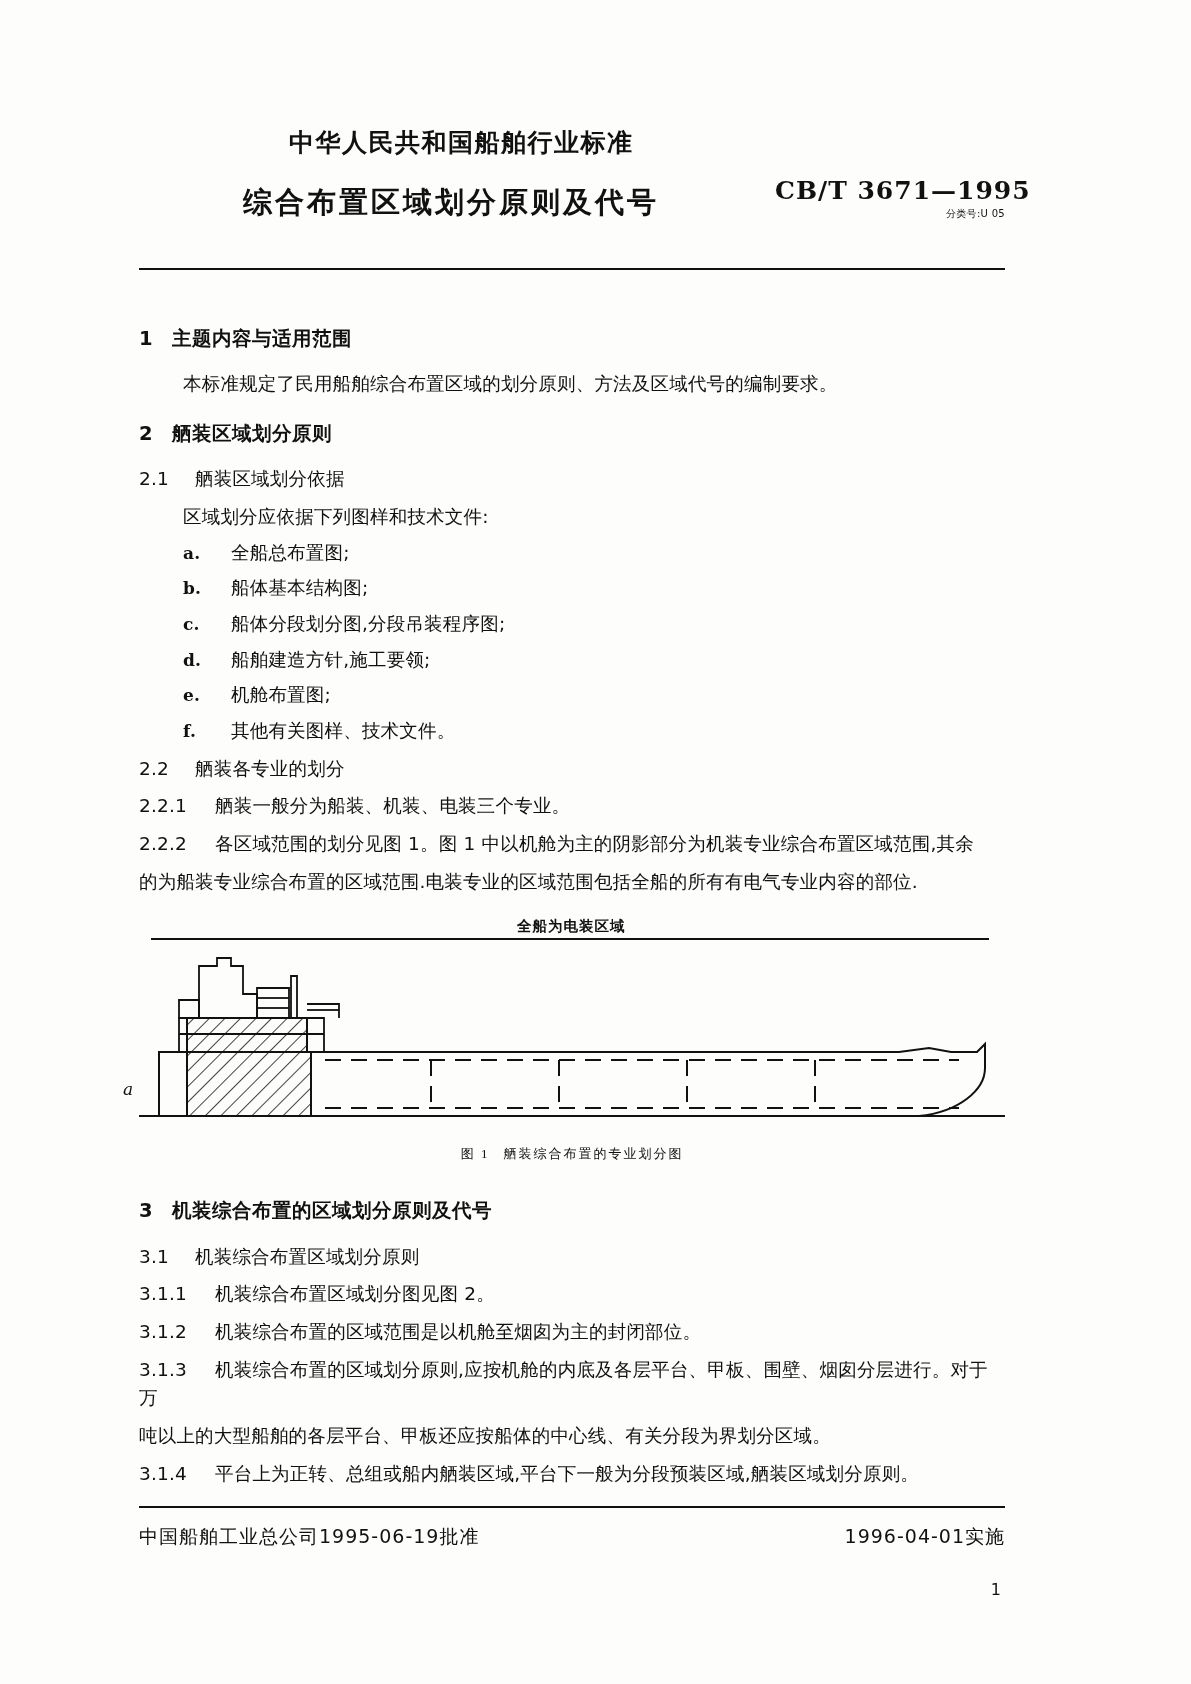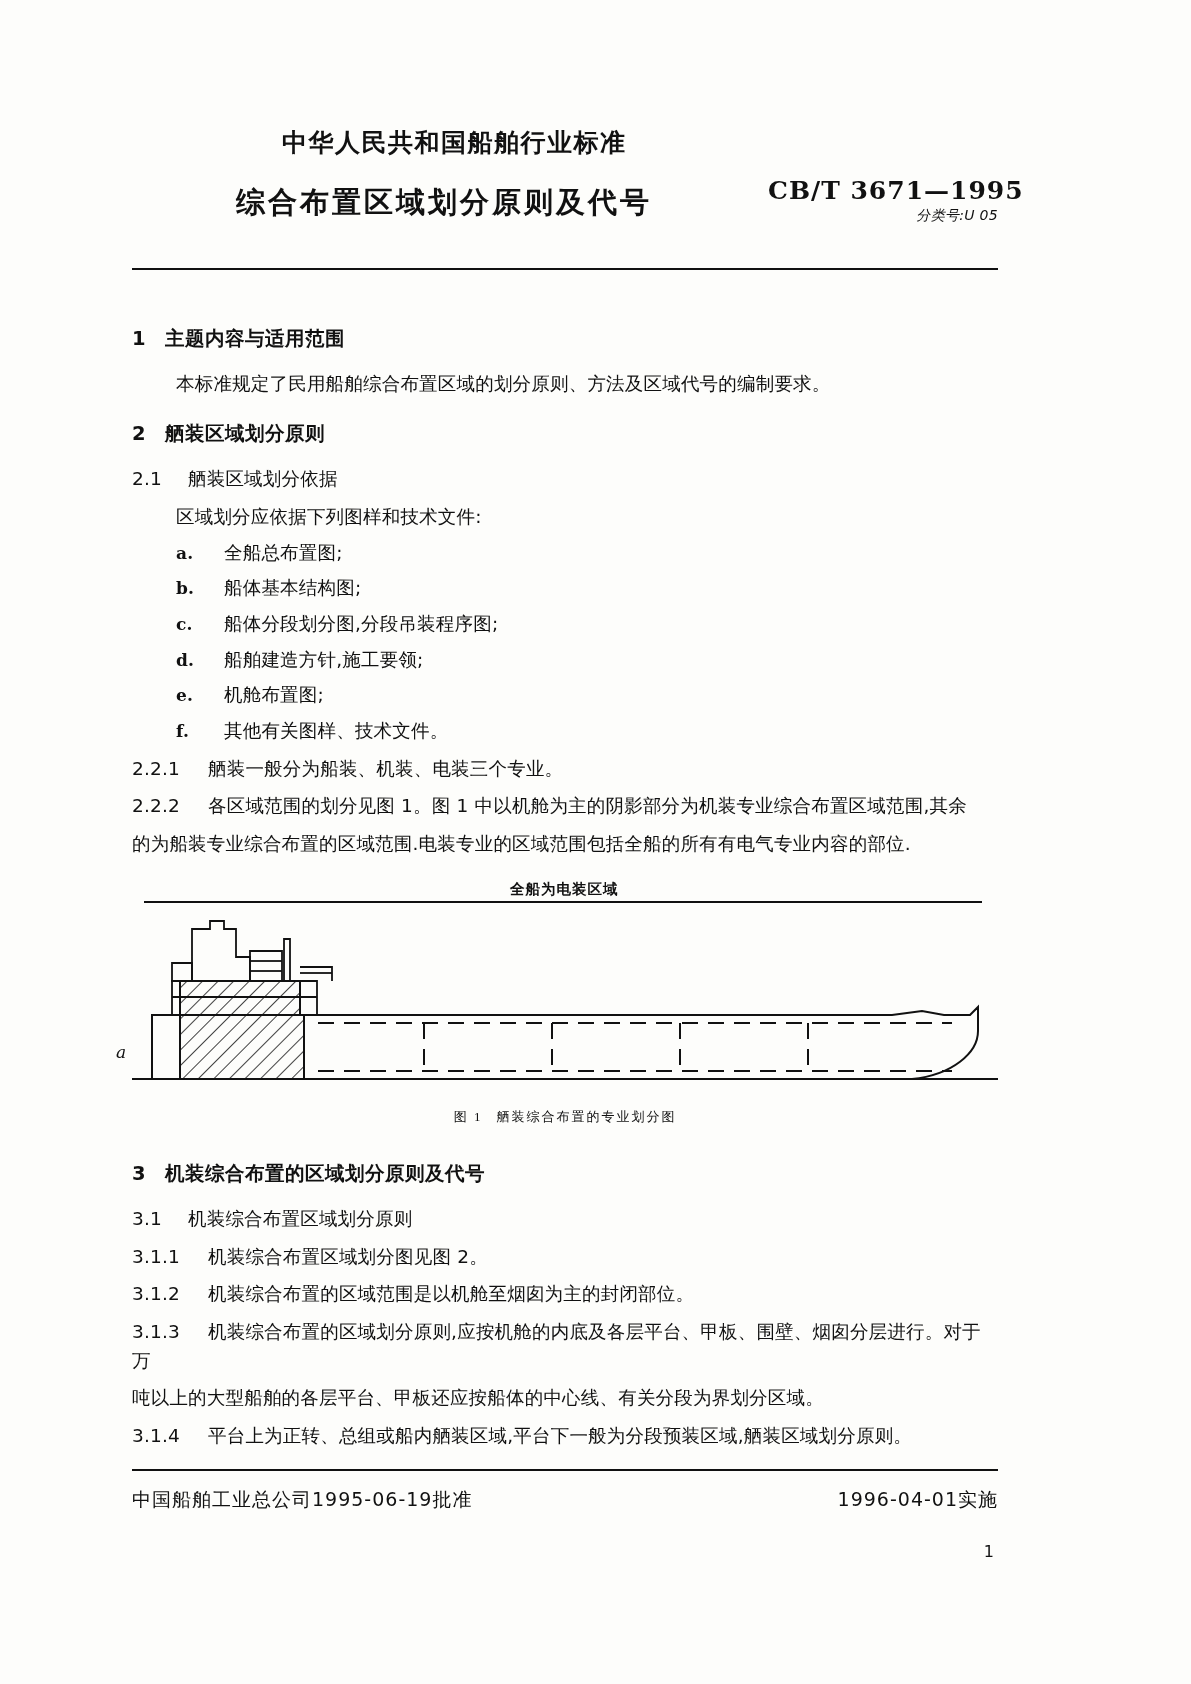--- a/index.html
+++ b/index.html
@@ -15,21 +15,21 @@
   .page {
     position: relative;
     width: 1191px;
     height: 1684px;
     margin: 0 auto;
     background: #fdfdfb;
     overflow: hidden;
   }
   .content {
     position: absolute;
-    left: 132px;
+    left: 139px;
     top: 0;
     width: 866px;
     height: 100%;
   }
 
   
   .doc-header {
     position: relative;
     padding-top: 128px;
   }
@@ -49,25 +49,24 @@
     width: 230px;
   }
   .std-number {
     font-family: "DejaVu Serif", "Liberation Serif", serif;
     font-weight: bold;
     font-size: 25px;
     letter-spacing: 1px;
     white-space: nowrap;
   }
   .std-class {
-    font-size: 14px;
+    font-size: 10px;
     letter-spacing: 0.3px;
     margin-top: 2px;
     white-space: nowrap;
-    font-style: italic;
   }
   .doc-title {
     margin-top: 26px;
     margin-left: 104px;
     font-size: 29px;
     font-weight: bold;
     letter-spacing: 3px;
     line-height: 1.25;
   }
   .rule {
@@ -280,20 +279,23 @@
           <span class="mark">d.</span><span>船舶建造方针,施工要领;</span>
         </li>
         <li>
           <span class="mark">e.</span><span>机舱布置图;</span>
         </li>
         <li>
           <span class="mark">f.</span><span>其他有关图样、技术文件。</span>
         </li>
       </ul>
 
+      <div class="clause">
+        <span class="num">2.2</span><span>舾装各专业的划分</span>
+      </div>
 
       <div class="clause">
         <span class="num wide">2.2.1</span><span>舾装一般分为船装、机装、电装三个专业。</span>
       </div>
 
       <div class="clause">
         <span class="num wide">2.2.2</span><span>各区域范围的划分见图 1。图 1 中以机舱为主的阴影部分为机装专业综合布置区域范围,其余</span>
       </div>
       <div class="clause-cont">的为船装专业综合布置的区域范围.电装专业的区域范围包括全船的所有有电气专业内容的部位.</div>
 

